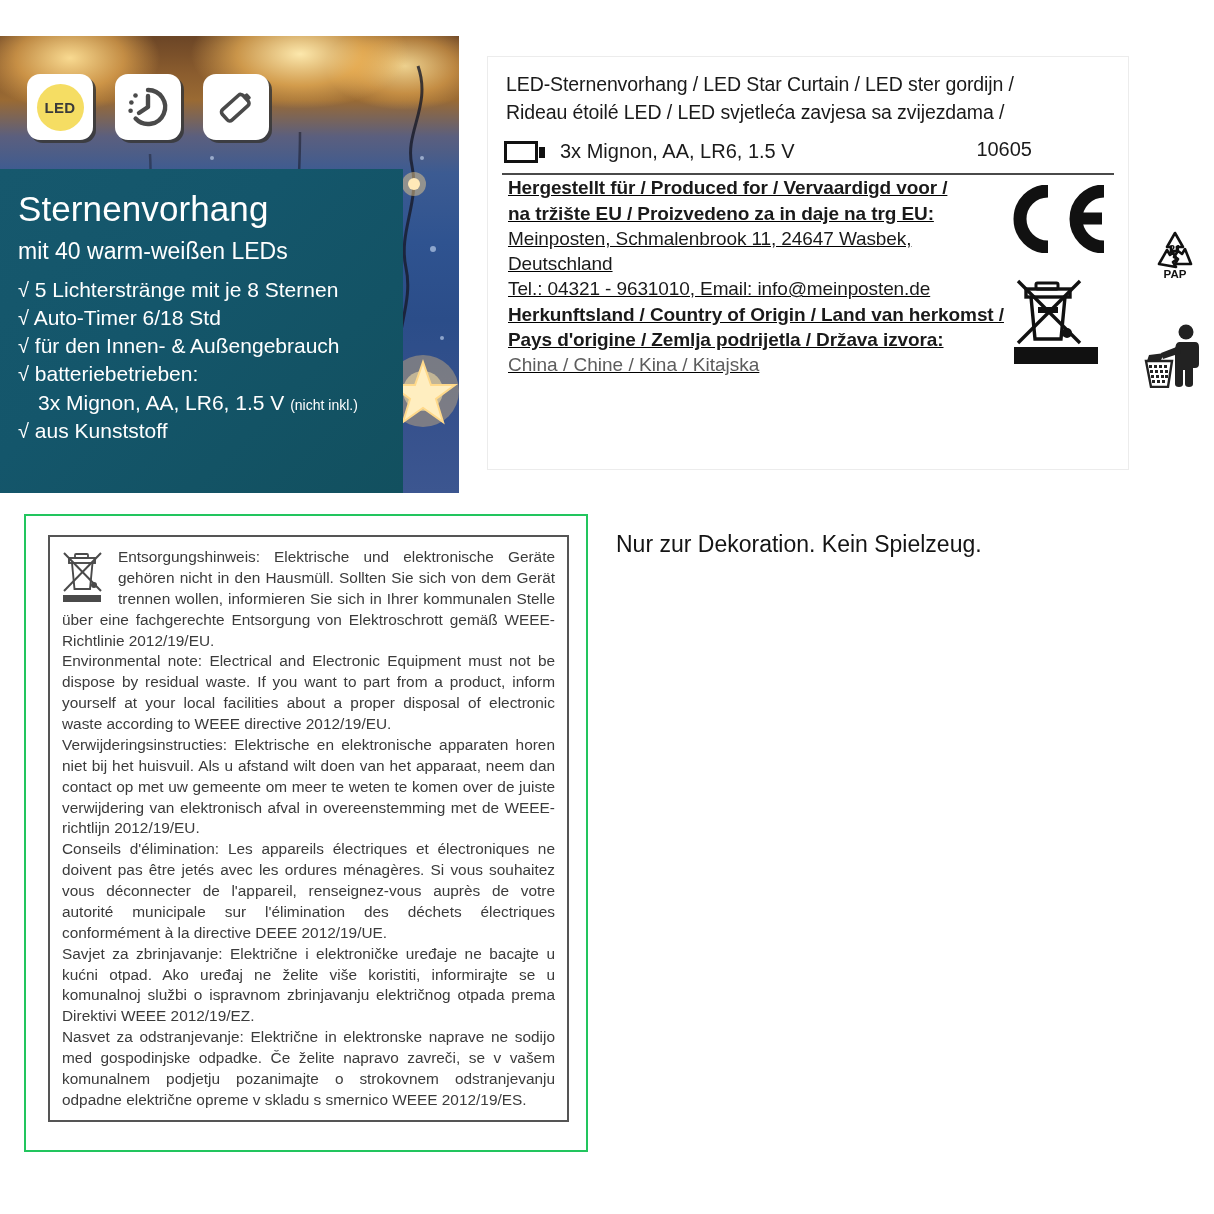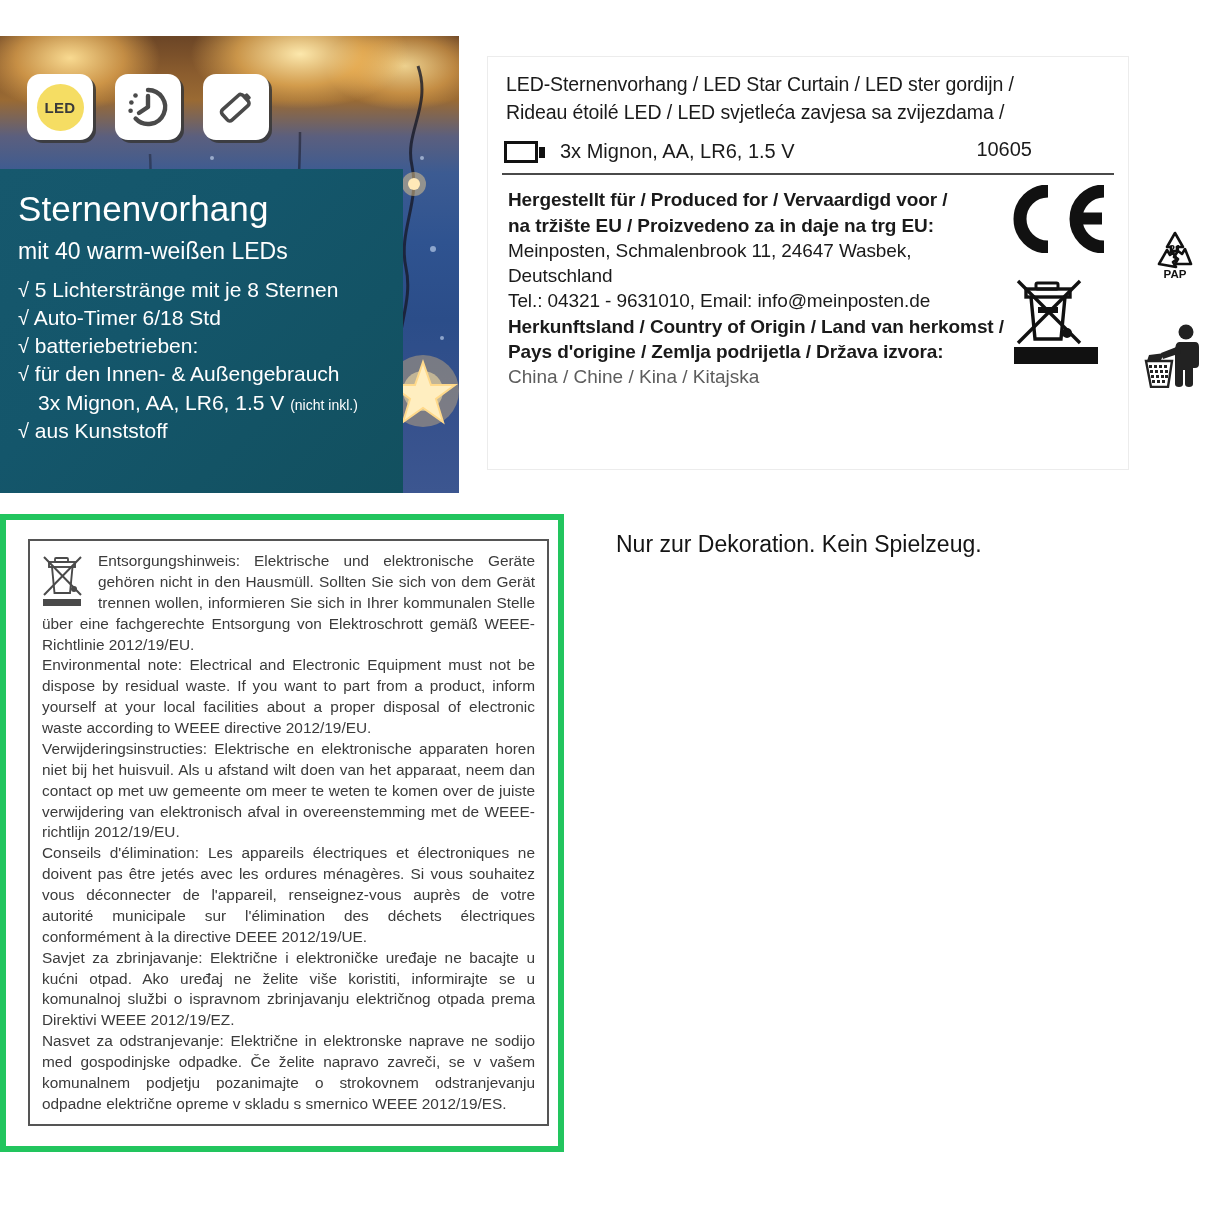--- a/index.html
+++ b/index.html
@@ -67,37 +67,37 @@
   #battery-row {
     display:flex; align-items:center; padding: 8px 0 10px 16px; position:relative;
   }
   #batt-icon { width: 42px; height: 22px; position:relative; flex:none; margin-right:14px; }
   #batt-icon .body { position:absolute; left:0; top:0; width:34px; height:22px; border:3px solid #111; }
   #batt-icon .tip { position:absolute; left:35px; top:6px; width:6px; height:11px; background:#111; }
   #batt-text { font-size: 20px; font-weight: 400; color:#1a1a1a; }
   #art-no { position:absolute; right: 96px; top: 6px; font-size: 20px; color:#1a1a1a; }
   .hrule { height: 2px; background:#4a4a4a; margin: 0 14px; }
 
-  #mfr-block { position:relative; padding: 12px 0 10px 20px; }
+  #mfr-block { position:relative; padding: 0 0 10px 20px; text-decoration: underline; }
   .mfr-b { font-size: 19px; font-weight: 700; color:#1a1a1a; line-height: 1.33; white-space:nowrap; letter-spacing:-.1px; }
   .mfr-r { font-size: 19px; font-weight: 400; color:#1a1a1a; line-height: 1.33; white-space:nowrap; letter-spacing:-.1px; }
   .mfr-grey { font-size: 19px; font-weight: 400; color:#5d5d5d; line-height: 1.33; white-space:nowrap; }
 
   
   #ce-mark { position:absolute; right: 18px; top: 10px; }
   #weee-big { position:absolute; right: 30px; top: 102px; }
   #weee-bar { position:absolute; right: 30px; top: 172px; width: 84px; height: 17px; background:#111; }
 
   #pap-sym { position:absolute; left: 1146px; top: 226px; width: 58px; height: 56px; }
   #tidy-sym { position:absolute; left: 1143px; top: 322px; width: 62px; height: 66px; }
 
   
   #disposal-outer {
-    position:absolute; left: 0; top: 514px; width: 564px; height: 638px;
-    border: 6px solid #22c55e; background:#fff;
+    position:absolute; left: 24px; top: 514px; width: 564px; height: 638px;
+    border: 2px solid #22c55e; background:#fff;
   }
   #disposal-inner {
     position:absolute; left: 22px; top: 19px; width: 521px; height: 587px;
     border: 2px solid #555; background:#fff;
     padding: 10px 12px 8px 12px;
   }
   #weee-float {
     float: left; width: 46px; height: 56px; margin: 4px 10px 2px 0; position:relative;
   }
   .para {
@@ -183,25 +183,25 @@
         <div class="feat">
           <span class="tick">√</span>
           <span>5 Lichterstränge mit je 8 Sternen</span>
         </div>
         <div class="feat">
           <span class="tick">√</span>
           <span>Auto-Timer 6/18 Std</span>
         </div>
         <div class="feat">
           <span class="tick">√</span>
+          <span>für den Innen- &amp; Außengebrauch</span>
+        </div>
+        <div class="feat">
+          <span class="tick">√</span>
           <span>batteriebetrieben:</span>
-        </div>
-        <div class="feat">
-          <span class="tick">√</span>
-          <span>für den Innen- &amp; Außengebrauch</span>
         </div>
         <div class="feat feat-indent">
           <span>3x Mignon, AA, LR6, 1.5 V</span>
           <small>(nicht inkl.)</small>
         </div>
         <div class="feat">
           <span class="tick">√</span>
           <span>aus Kunststoff</span>
         </div>
       </div>

